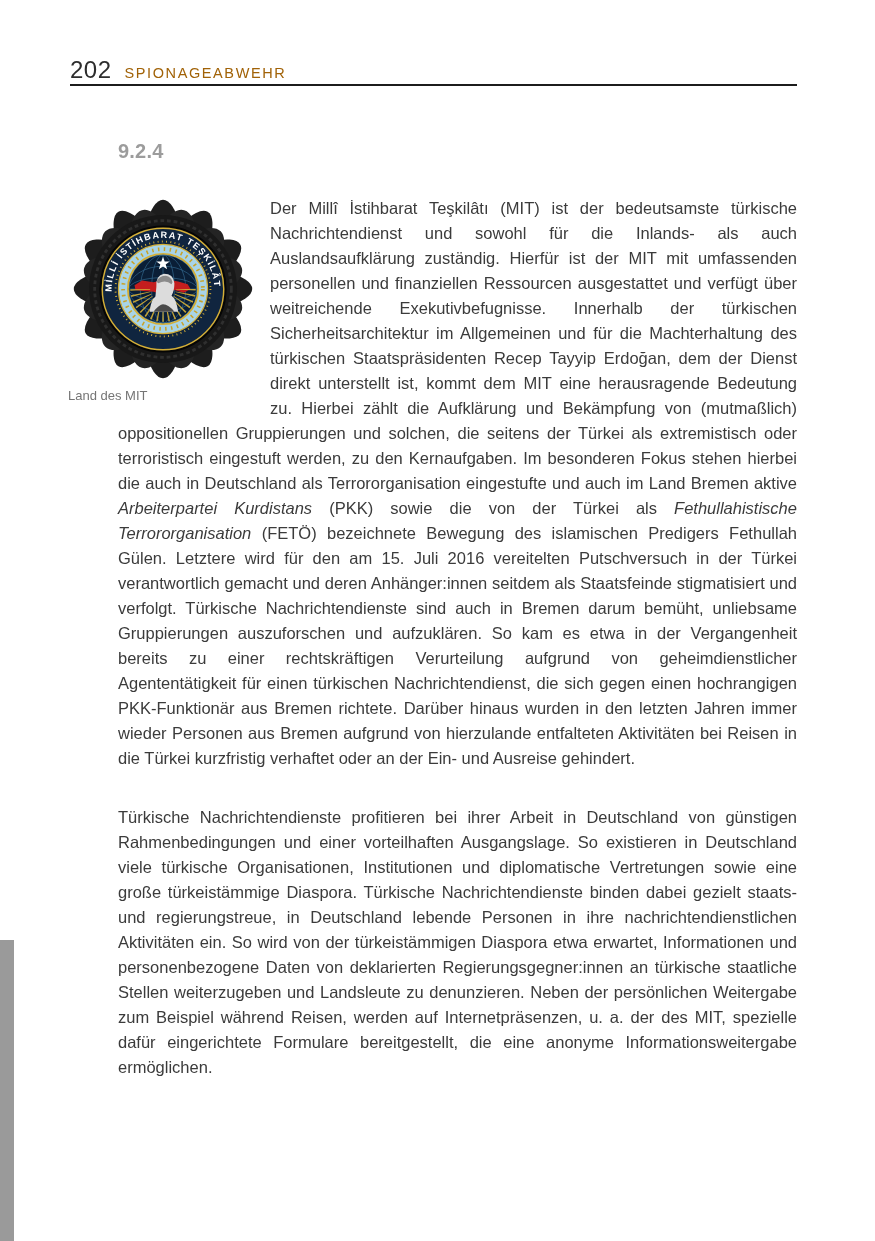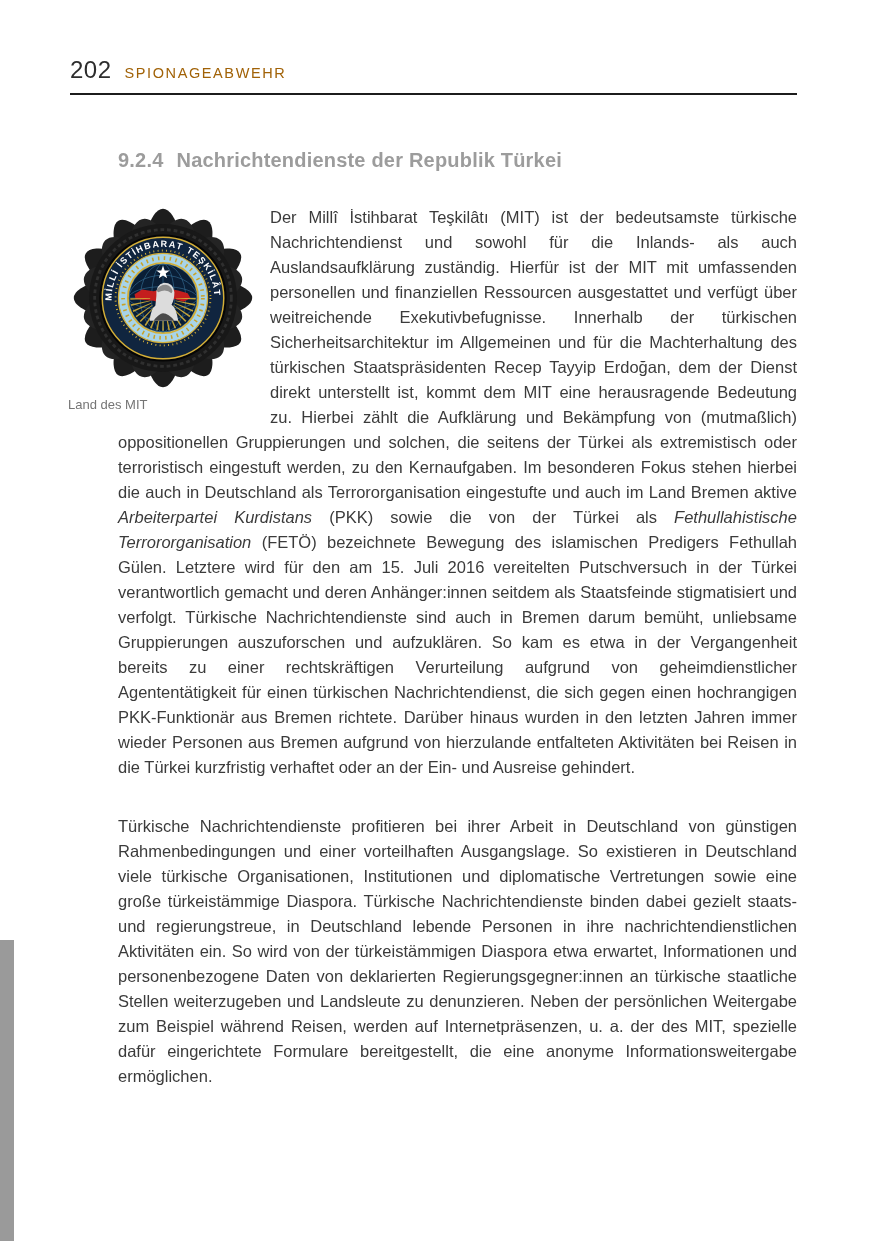--- a/index.html
+++ b/index.html
@@ -15,21 +15,20 @@
     position: absolute;
     left: 0; top: 940px;
     width: 14px; height: 301px;
     background: #9a9a9a;
   }
   header.page-header {
     margin: 56px 78px 0 70px;
     display: flex;
     align-items: baseline;
     gap: 13px;
-    padding-bottom: 9px;
     border-bottom: 2px solid #1c1c1c;
   }
   .page-num {
     font-size: 24px;
     font-weight: 400;
     color: #2d2d2d;
     letter-spacing: 0.5px;
   }
   .chapter {
     font-size: 14.5px;
@@ -78,21 +77,20 @@
 
 <div class="edge-marker"></div>
 
 <header class="page-header">
   <span class="page-num">202</span>
   <span class="chapter">SPIONAGEABWEHR</span>
 </header>
 
 <h2 class="section-heading">
   <span>9.2.4</span>
-  <span>Nachrichtendienste der Republik Türkei</span>
 </h2>
 
 <main class="content">
   <p class="para">
     <span class="logo-float">
       <svg viewBox="0 0 200 196" xmlns="http://www.w3.org/2000/svg" role="img">
         <defs>
           <clipPath id="discClip">
               <circle cx="100" cy="98" r="36"></circle>
             </clipPath>

